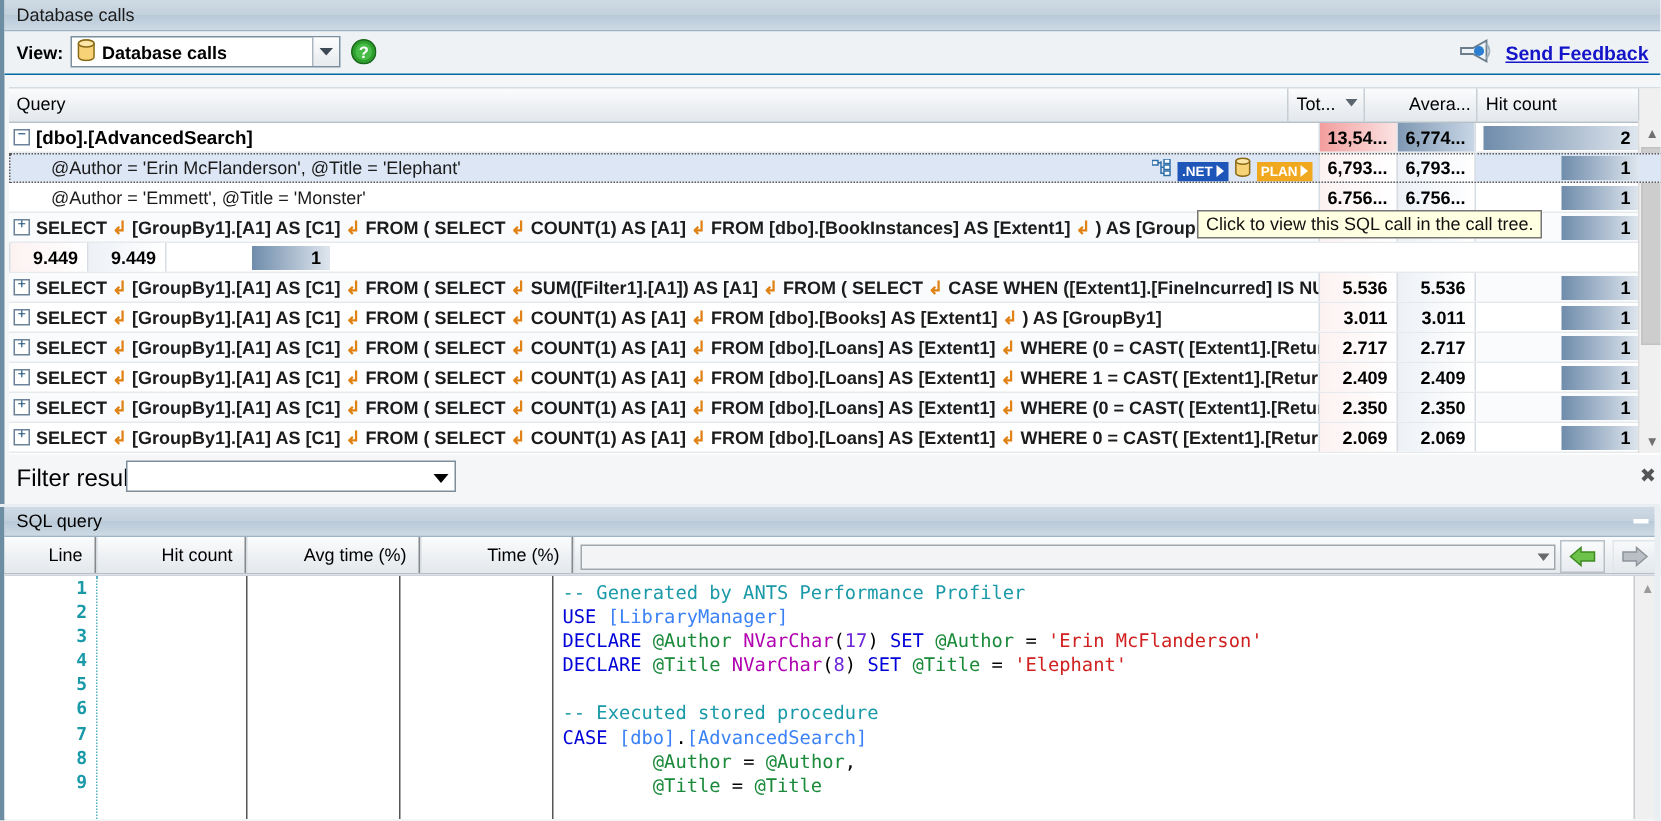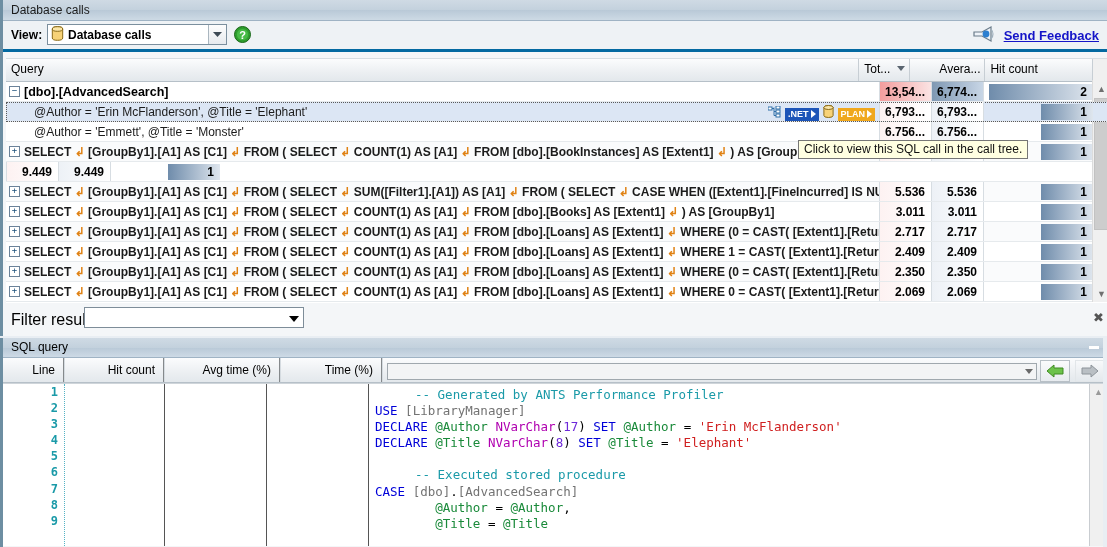--- a/index.html
+++ b/index.html
@@ -22,21 +22,21 @@
     height:21px;line-height:21px;
     background:linear-gradient(to bottom,#cfdae4 0%,#c3d1dd 50%,#b9c9d7 51%,#cddae5 100%);
     border-bottom:1px solid #9fb3c4;
     padding-left:8px;font-size:12px;color:#1b1b1b;
     box-sizing:border-box;
   }
 
   
   .viewbar{
     height:28px;position:relative;background:#eef2f5;
-    border-bottom:3px solid #0369a1;
+    border-bottom:1px solid #0369a1;
   }
   .viewbar .lbl{position:absolute;left:8px;top:7px;font-weight:bold;font-size:12px;}
   .combo{
     position:absolute;left:44px;top:3px;width:180px;height:21px;
     background:#fff;border:1px solid #7b8f9e;box-sizing:border-box;
     display:flex;align-items:center;
   }
   .combo .db-ico{margin-left:3px;margin-right:4px;flex:0 0 auto;}
   .combo .ctext{font-weight:bold;font-size:12px;white-space:nowrap;overflow:hidden;}
   .combo .arrowbtn{
@@ -166,22 +166,22 @@
   .gut-line{width:62px;text-align:right;padding-right:6px;color:#1a9aa8;font-weight:bold;
     font-family:"DejaVu Sans Mono",monospace;font-size:12px;border-right:1px dotted #56b3c4;}
   .gut-hit{width:100px;border-right:1px solid #555;}
   .gut-avg{width:102px;border-right:1px solid #555;}
   .gut-time{width:102px;border-right:1px solid #555;}
   .codecol{flex:1;position:relative;overflow:hidden;}
   pre.code{margin:0;padding:3px 0 0 6px;font-family:"DejaVu Sans Mono",monospace;
     font-size:12.5px;line-height:16.1px;white-space:pre;}
   .gut-line div{line-height:16.1px;height:16.1px;}
   .k{color:#0000d8;}        
-  .obj{color:#737373;}      
-  .cmt{color:#1a9aa8;margin-left:40px;}      
+  .obj{color:#3b82f6;}      
+  .cmt{color:#1a9aa8;}      
   .var{color:#1a8a3a;}      
   .typ{color:#b000b0;}      
   .numl{color:#6d28d9;}     
   .str{color:#d02020;}      
   .codescroll{position:absolute;right:0;top:0;width:17px;height:100%;background:#f0f0f0;
     border-left:1px solid #c9cdd1;}
   .codescroll .up{height:16px;display:flex;align-items:center;justify-content:center;
     color:#9a9a9a;font-size:9px;}
   .rightedge{position:absolute;right:0;top:338px;width:4px;height:209px;background:#e9eef3;}
 </style>

